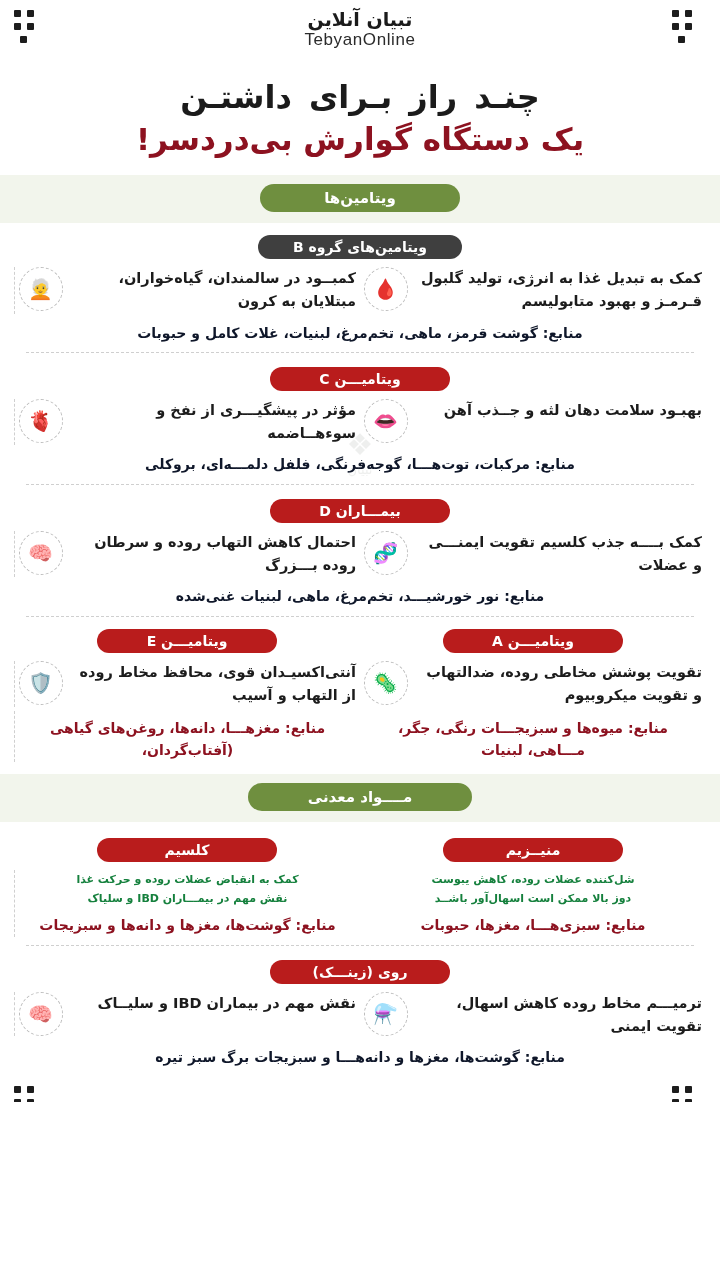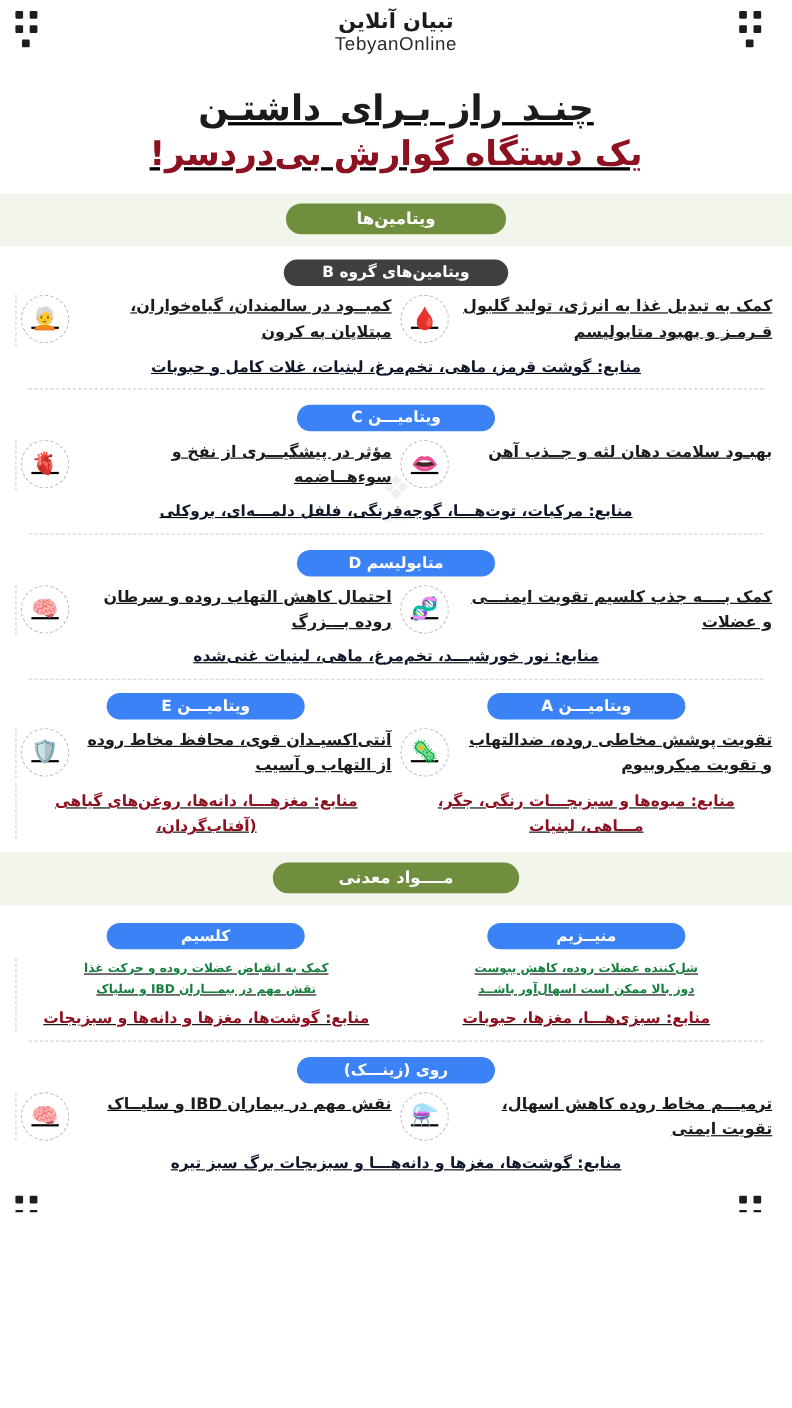--- a/index.html
+++ b/index.html
@@ -8,21 +8,20 @@
     height: 1280px;
     background: #ffffff;
     font-family: "Liberation Sans", sans-serif;
   }
   #page {
     position: relative;
     width: 720px;
     height: 1102px;
     background: #ffffff;
     overflow: hidden;
-    text-decoration: underline;
   }
 
   
   .header {
     position: relative;
     background: #ffffff;
     padding: 10px 0 6px;
     text-align: center;
   }
   .corner-dots {
@@ -115,21 +114,21 @@
     display: inline-block;
     background: #3f3f3f;
     color: #ffffff;
     font-family: "DejaVu Sans", sans-serif;
     font-size: 14px;
     font-weight: bold;
     border-radius: 13px;
     padding: 4px 35px;
     min-width: 180px;
   }
-  .vit-pill.gray { background: #3b82f6; }
+  .vit-pill.gray { background: #b91c1c; }
 
   .two-col {
     display: flex;
     flex-direction: row;
     align-items: flex-start;
     padding: 0 14px;
   }
   .col {
     width: 50%;
     display: flex;
@@ -310,21 +309,21 @@
         <div class="icon-badge">🫀</div>
         <div class="col-text">مؤثر در پیشگیـــری از نفخ و سوءهــاضمه</div>
       </div>
     </div>
     <div class="sources">منابع: مرکبات، توت‌هـــا، گوجه‌فرنگی، فلفل دلمـــه‌ای، بروکلی</div>
     <div class="divider"></div>
   </div>
 
   <div class="vit-block">
     <div class="vit-head">
-      <span class="vit-pill gray">متابولیسم D</span>
+      <span class="vit-pill gray">بیمـــاران D</span>
     </div>
     <div class="two-col">
       <div class="col ltr-pair">
         <div class="icon-badge">🧬</div>
         <div class="col-text">کمک بــــه جذب کلسیم تقویت ایمنـــی و عضلات</div>
       </div>
       <div class="col left-border ltr-pair">
         <div class="icon-badge">🧠</div>
         <div class="col-text">احتمال کاهش التهاب روده و سرطان روده بـــزرگ</div>
       </div>

